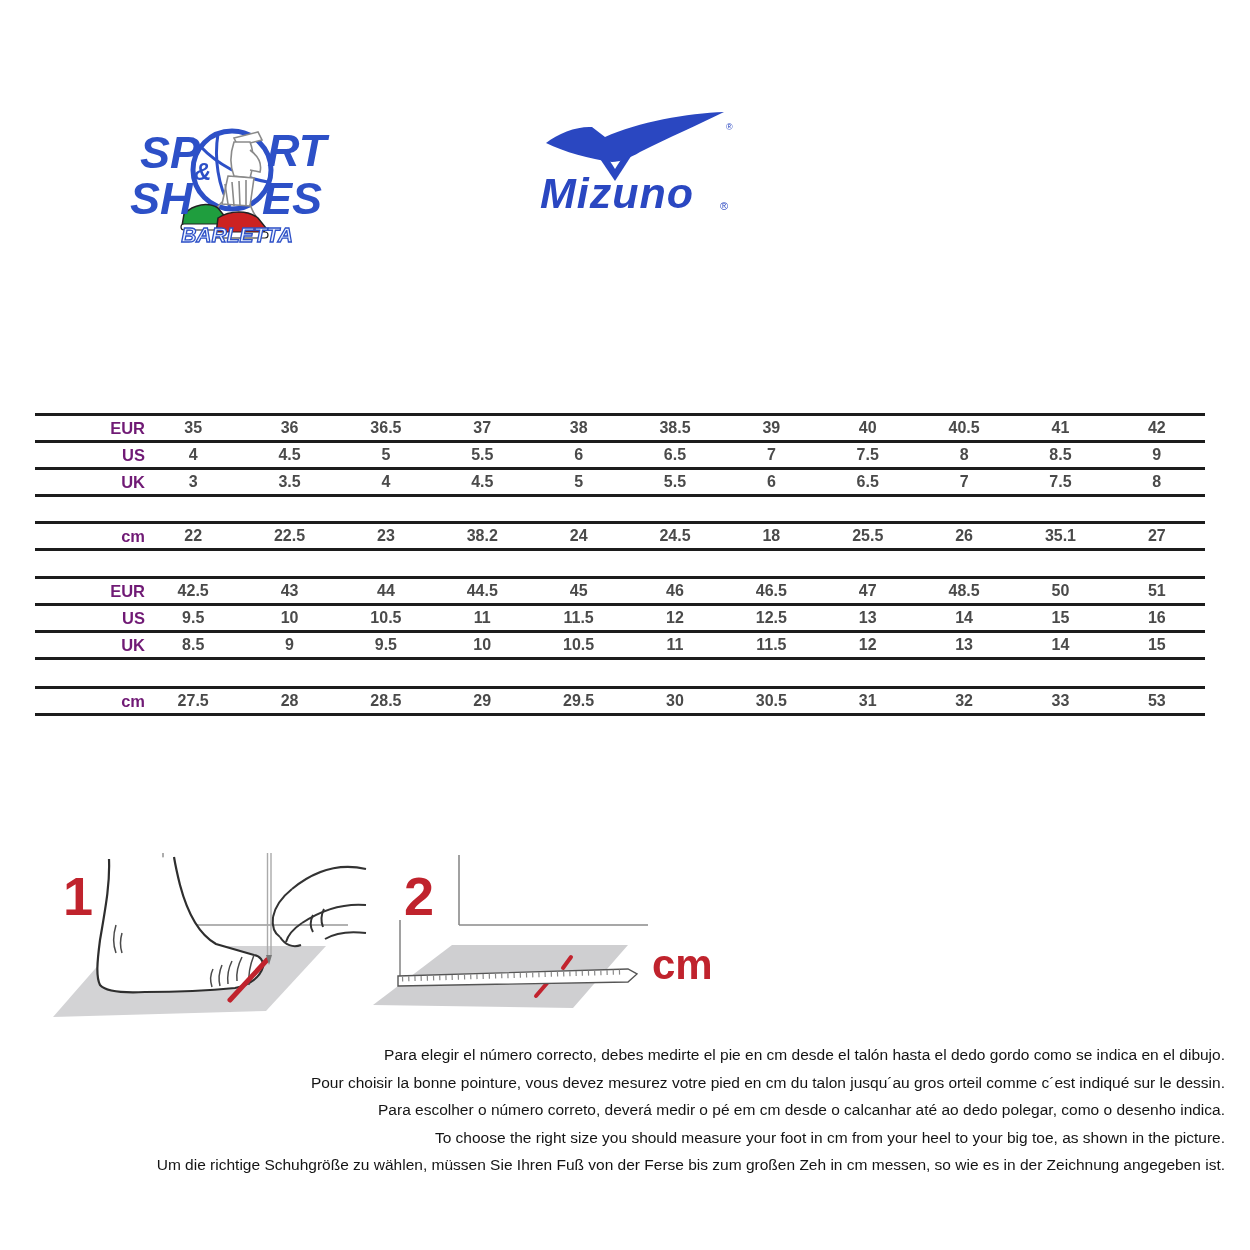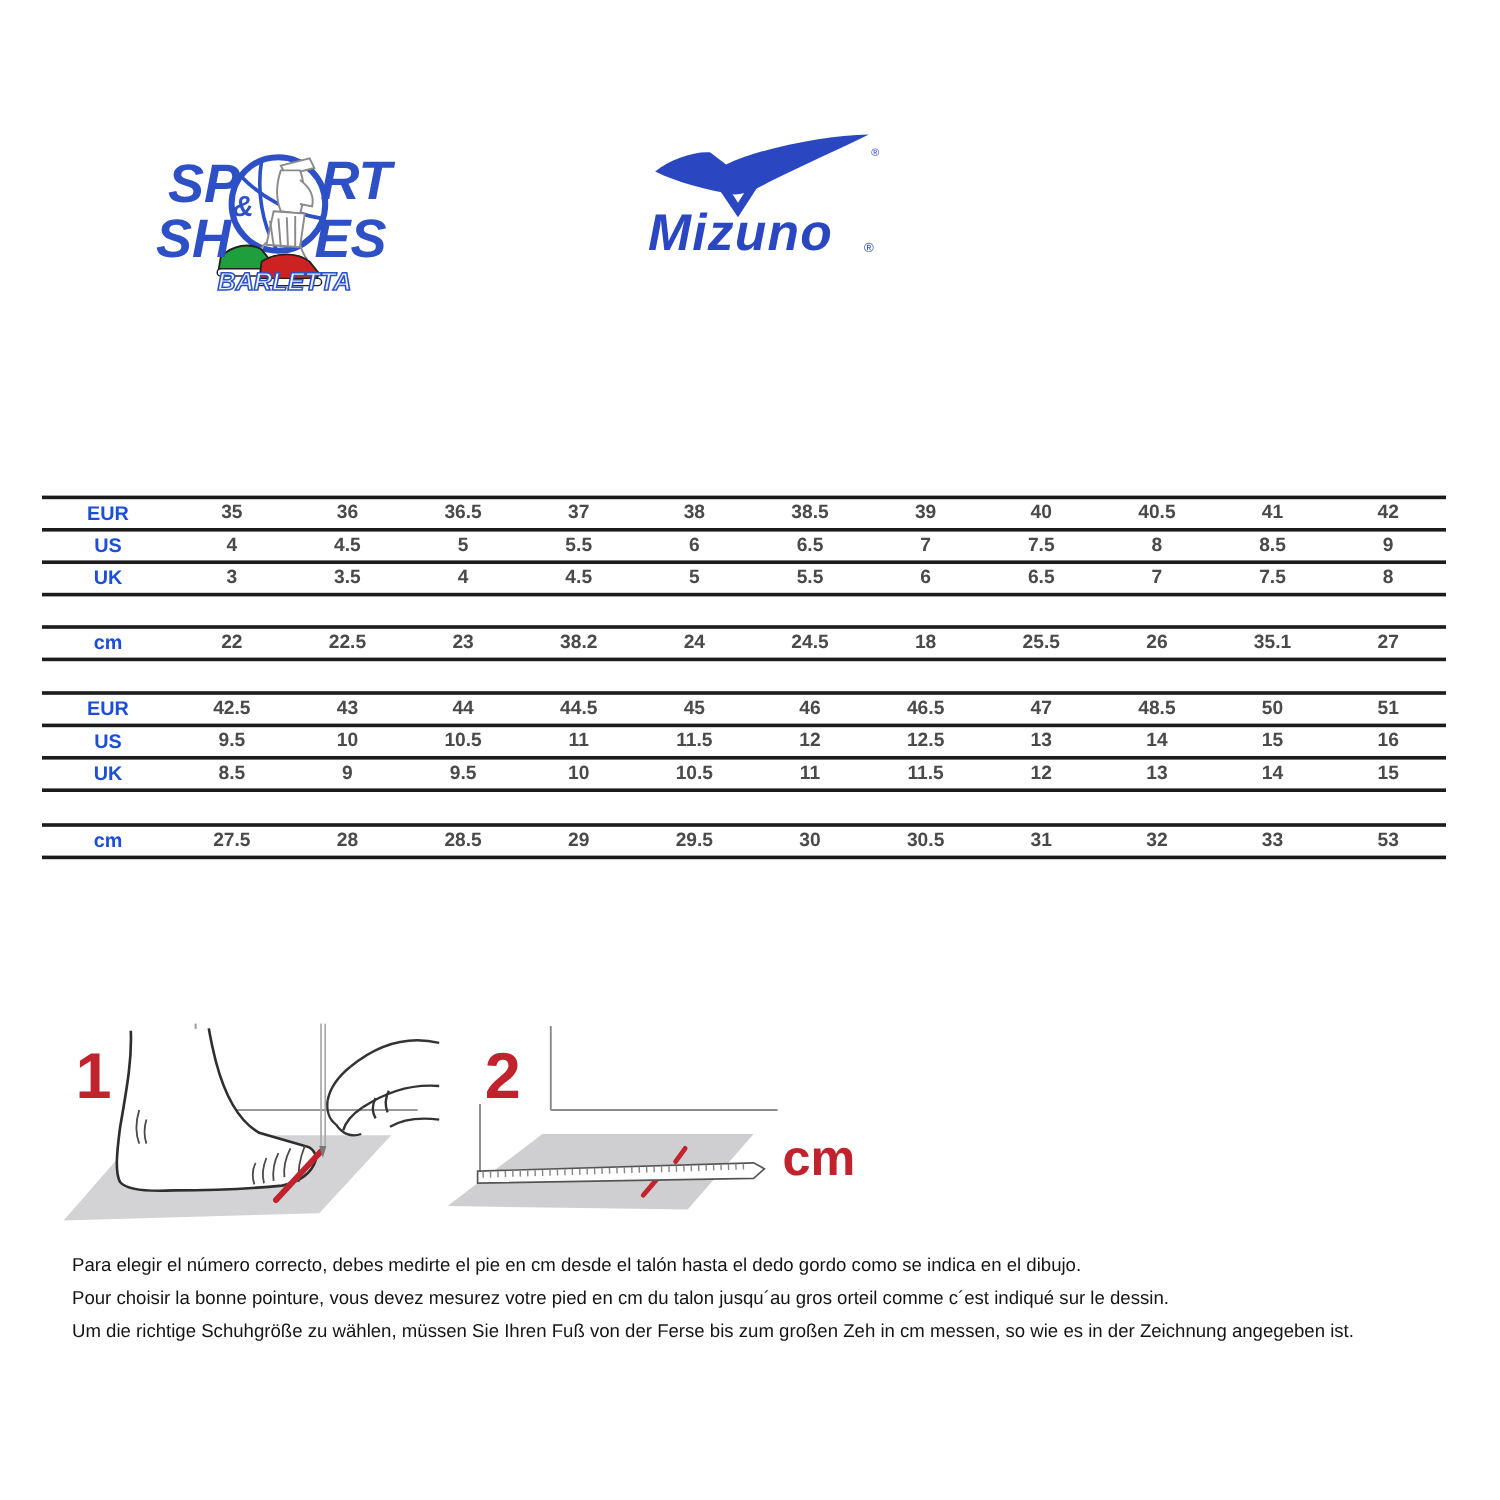--- a/index.html
+++ b/index.html
@@ -21,28 +21,28 @@
   .chart-block:nth-child(3){margin-bottom:26px;}
   .chart-block:last-child{margin-bottom:0;}
   .chart-row{
     display:grid;grid-template-columns:110px repeat(11,1fr);
     border-top:3px solid #1c1c1c;height:24px;align-items:center;
   }
   .cell{
     text-align:center;font-size:16px;font-weight:bold;color:#4a4a4a;
     line-height:24px;
   }
-  .cell.label{color:#1d4ed8;font-size:16.5px;}
+  .cell.label{color:#701a75;font-size:16.5px;text-align:right;}
 
   
   .fig1{left:30px;top:845px;width:340px;height:200px;}
   .fig2{left:370px;top:845px;width:380px;height:200px;}
 
   
-  .instructions{left:60px;top:1041px;width:1165px;}
+  .instructions{left:60px;top:1041px;width:1165px;text-align:right;}
   .instructions p{
     margin:0;font-size:15.5px;line-height:27.6px;color:#141414;
     white-space:nowrap;
   }
 </style>
 </head>
 <body>
 
 <div class="abs store-logo">
   <svg width="235" height="148" viewBox="0 0 235 148">
@@ -279,14 +279,16 @@
       <path d="M32,134 L254,127" stroke="#888888" stroke-width="5" stroke-dasharray="1.2 5" fill="none"></path>
     </g>
     <text x="34" y="70" font-family="Liberation Sans, sans-serif" font-weight="bold" font-size="54" fill="#c0232d">2</text>
     <text x="282" y="134" font-family="Liberation Sans, sans-serif" font-weight="bold" font-size="42" fill="#c0232d">cm</text>
   </svg>
 </div>
 
 <div class="abs instructions">
   <p>Para elegir el número correcto, debes medirte el pie en cm desde el talón hasta el dedo gordo como se indica en el dibujo.</p>
   <p>Pour choisir la bonne pointure, vous devez mesurez votre pied en cm du talon jusqu´au gros orteil comme c´est indiqué sur le dessin.</p>
+  <p>Para escolher o número correto, deverá medir o pé em cm desde o calcanhar até ao dedo polegar, como o desenho indica.</p>
+  <p>To choose the right size you should measure your foot in cm from your heel to your big toe, as shown in the picture.</p>
   <p>Um die richtige Schuhgröße zu wählen, müssen Sie Ihren Fuß von der Ferse bis zum großen Zeh in cm messen, so wie es in der Zeichnung angegeben ist.</p>
 </div>
 
 </body></html>

